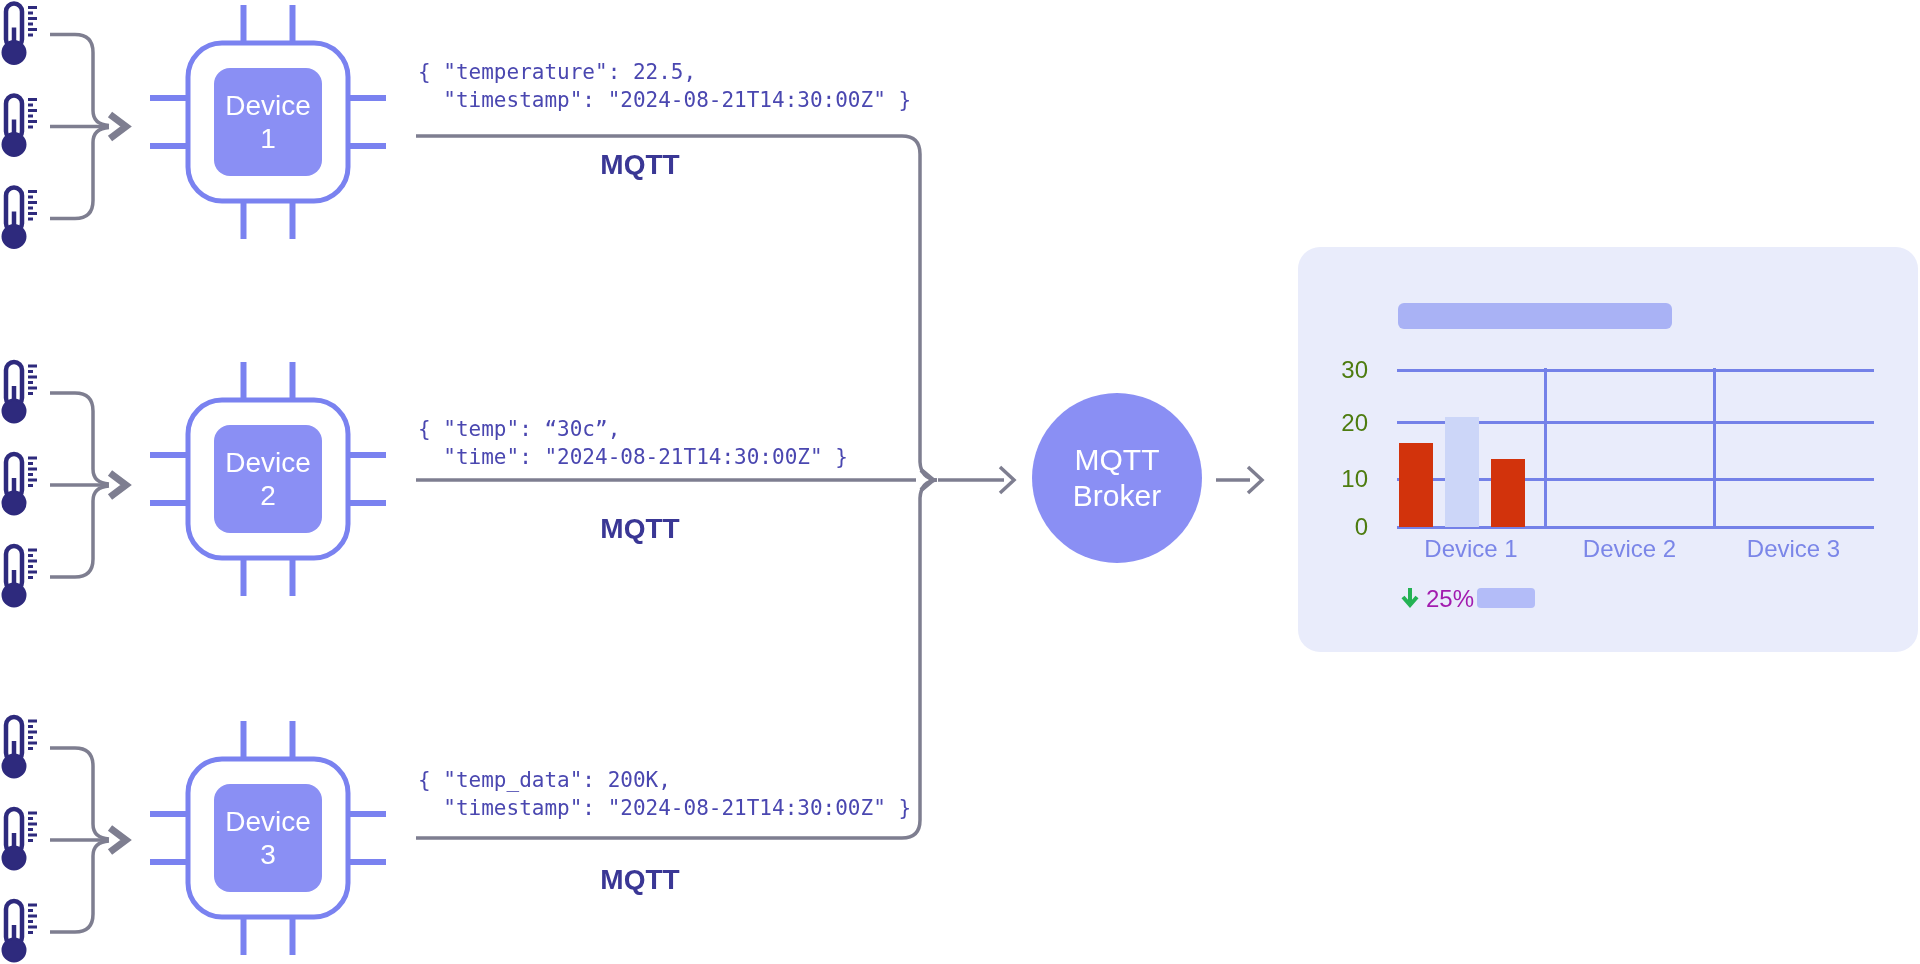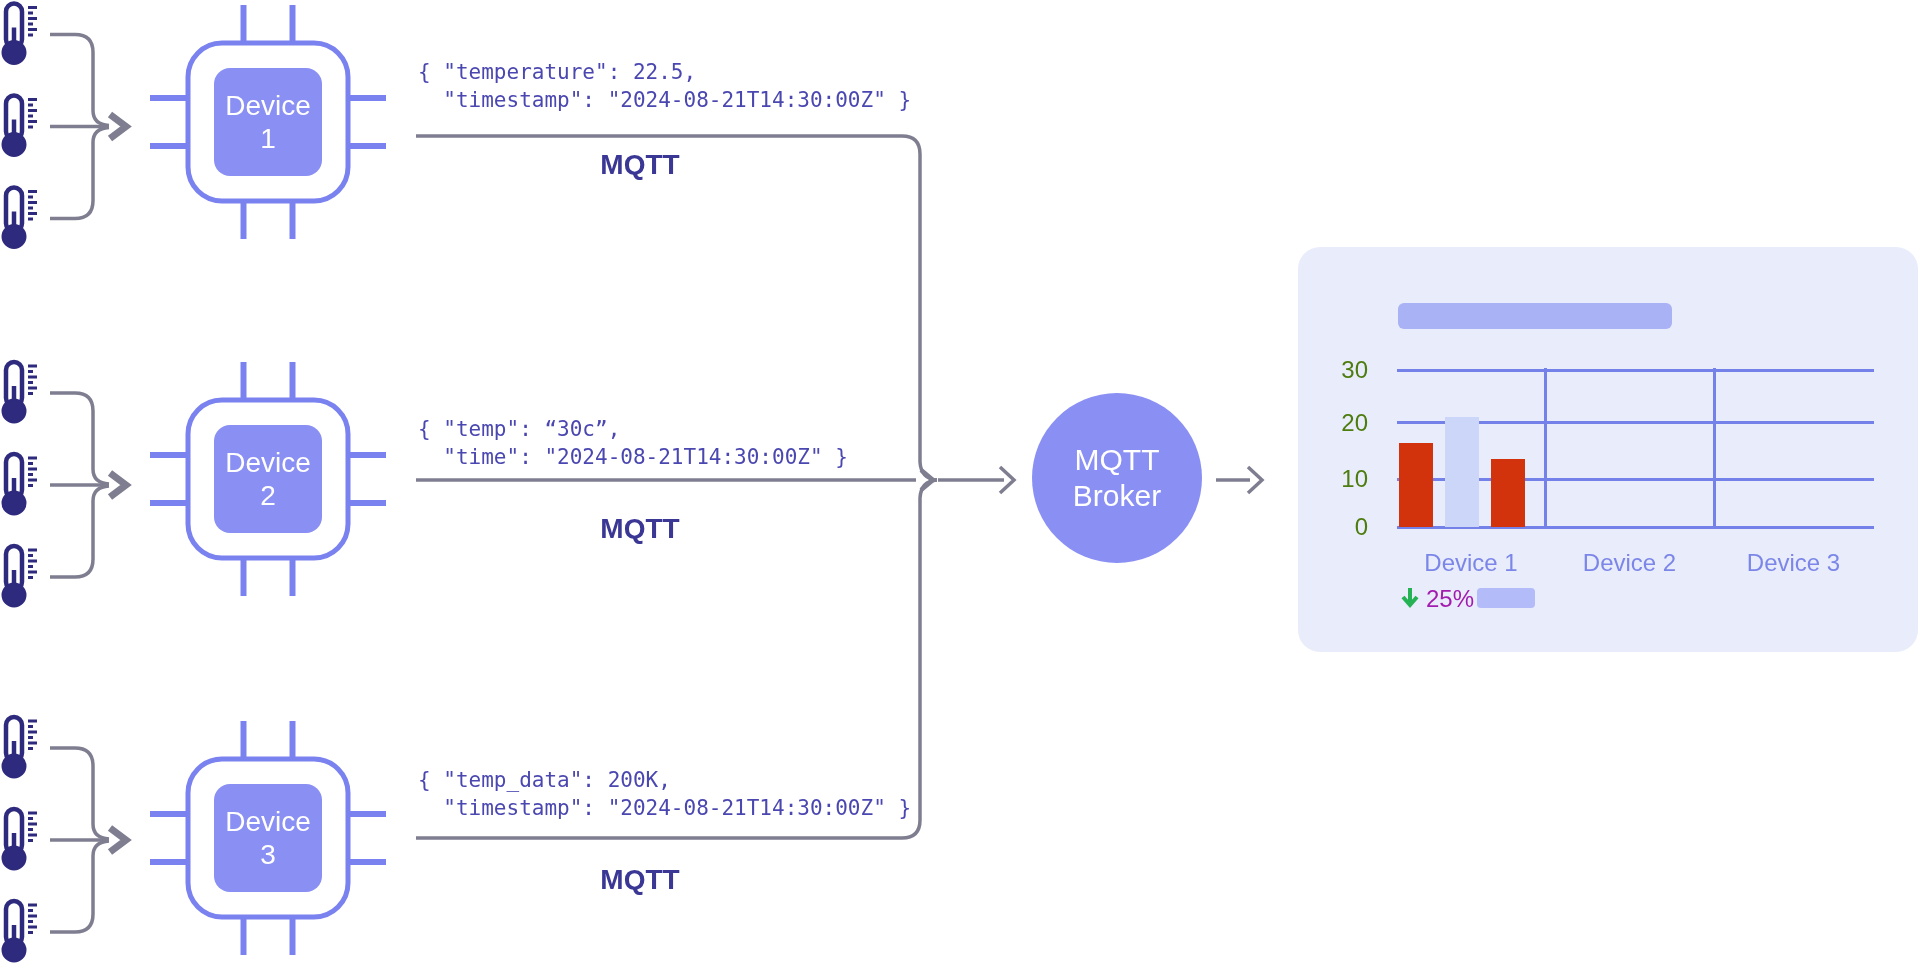--- a/index.html
+++ b/index.html
@@ -25,21 +25,21 @@
   .broker-label{left:1032px;top:442px;width:170px;height:72px;display:flex;flex-direction:column;
     align-items:center;justify-content:center;color:#ffffff;font-size:30px;line-height:36px;}
 
   
   .card{left:1298px;top:247px;width:620px;height:405px;border-radius:22px;background:#e9ecfb;}
   .card .el{position:absolute;}
   .title-bar{left:100px;top:56px;width:274px;height:26px;border-radius:6px;background:#a9b2f5;}
   .hgrid{left:99px;width:477px;height:3px;background:#7481e8;}
   .vgrid{top:121px;width:3px;height:161px;background:#7481e8;}
   .ytick{left:0;width:70px;height:28px;text-align:right;font-size:24px;line-height:28px;color:#4d7c0f;}
-  .xtick{width:140px;top:302px;text-align:center;font-size:24px;line-height:28px;color:#7b86e8;}
+  .xtick{width:140px;top:288px;text-align:center;font-size:24px;line-height:28px;color:#7b86e8;}
   .bar{bottom:125px;width:34px;}
   .trend-text{left:128px;top:340px;font-size:24px;line-height:24px;color:#a21caf;}
   .trend-pill{left:179px;top:341px;width:58px;height:20px;border-radius:4px;background:#b3bcf8;}
 
   
   .caption{left:1294px;top:687px;width:620px;text-align:center;font-size:27px;line-height:37.5px;
     color:#9694ae;}
   .caption .code{font-family:"DejaVu Sans Mono",monospace;font-size:26px;}
 </style>
 </head>

